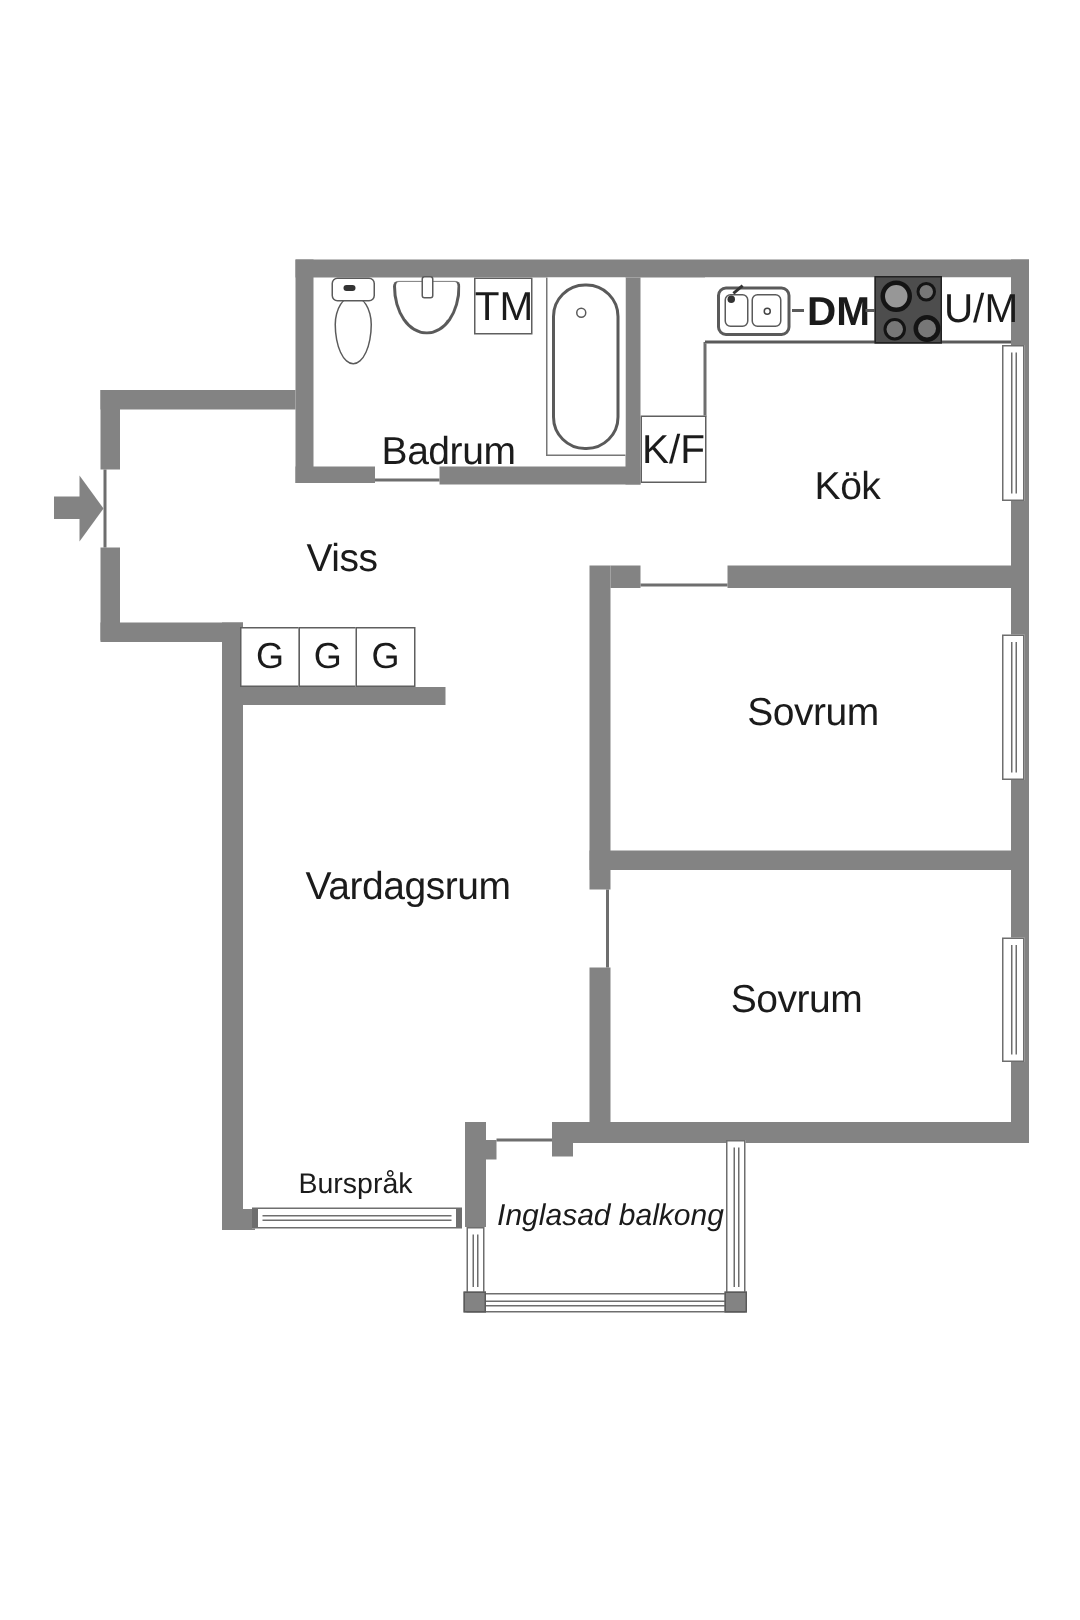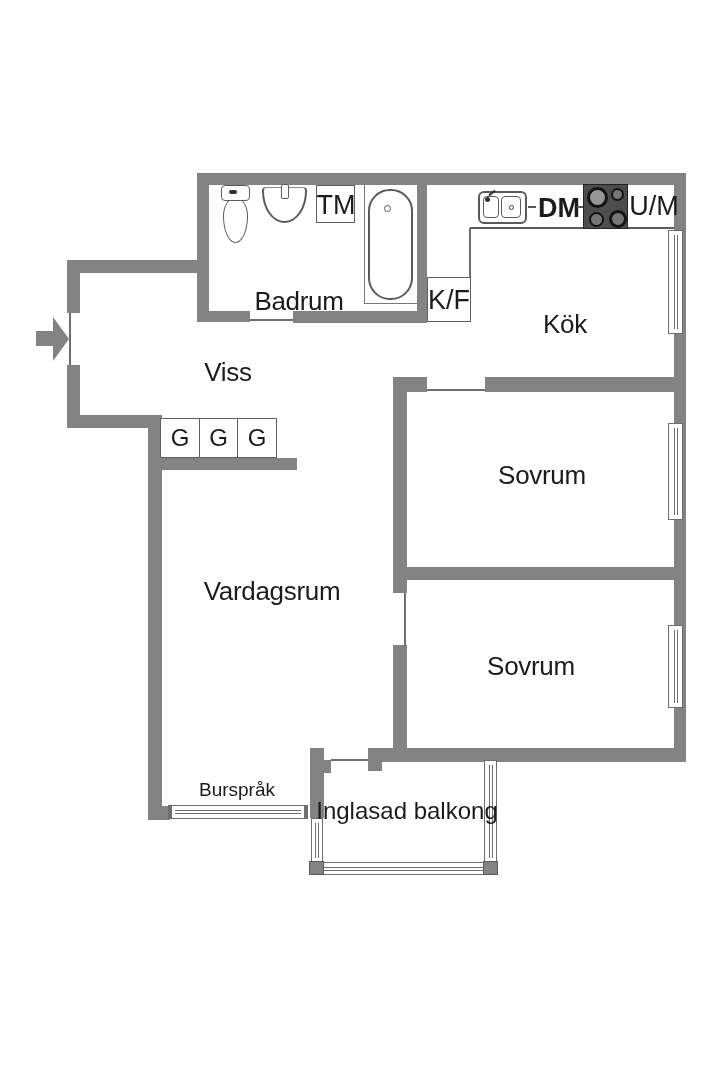--- a/index.html
+++ b/index.html
@@ -3,21 +3,21 @@
 <meta charset="utf-8">
 <style>
   html,body{margin:0;padding:0;background:#ffffff;}
   #stage{position:relative;width:720px;height:1080px;background:#ffffff;overflow:hidden;
          font-family:"Liberation Sans",sans-serif;color:#1b1b1b;}
   .wall{position:absolute;background:#838383;}
   .tline{position:absolute;background:#6e6e6e;}
   .label{position:absolute;transform:translate(-50%,-50%);white-space:nowrap;color:#1b1b1b;}
   .room-label{font-size:26px;letter-spacing:-0.3px;}
   .small-label{font-size:19px;}
-  .balk-label{font-size:24px;}
+  .balk-label{font-size:20px;font-style:italic;}
   .fix-label{font-size:27px;}
   .box{position:absolute;background:#fff;border:1.5px solid #5f5f5f;box-sizing:border-box;}
   .cellrow{position:absolute;display:flex;}
   .gcell{width:40px;height:40px;background:#fff;border:1.5px solid #5f5f5f;box-sizing:border-box;
          margin-left:-1.5px;display:flex;align-items:center;justify-content:center;font-size:24px;}
   .gcell:first-child{margin-left:0;}
   
   .vwin{position:absolute;background:#fff;border:1.2px solid #6e6e6e;box-sizing:border-box;}
   .vwin .glz{position:absolute;top:4px;bottom:4px;left:50%;width:4px;transform:translateX(-50%);
              border-left:1px solid #6e6e6e;border-right:1px solid #6e6e6e;box-sizing:border-box;}

